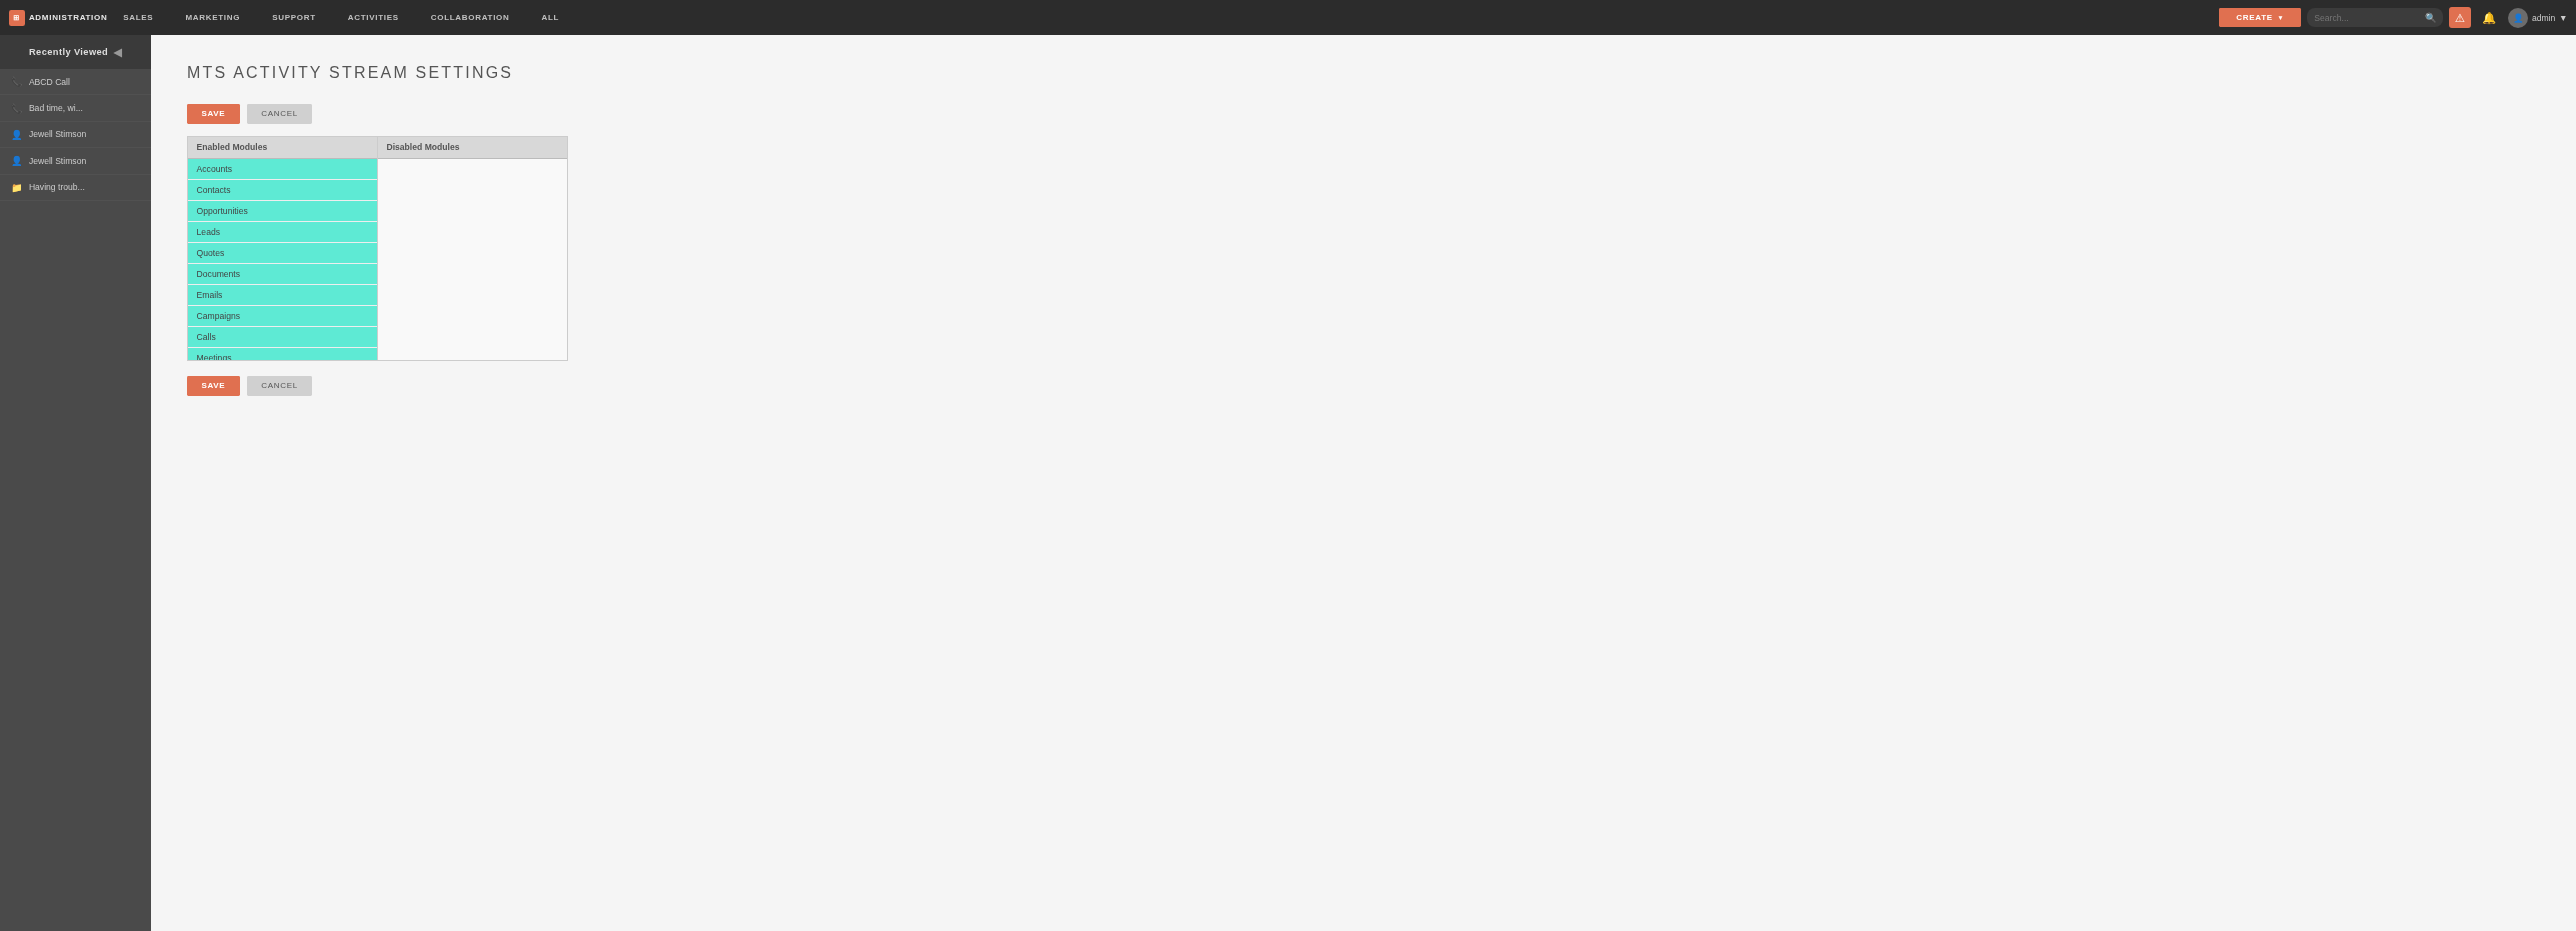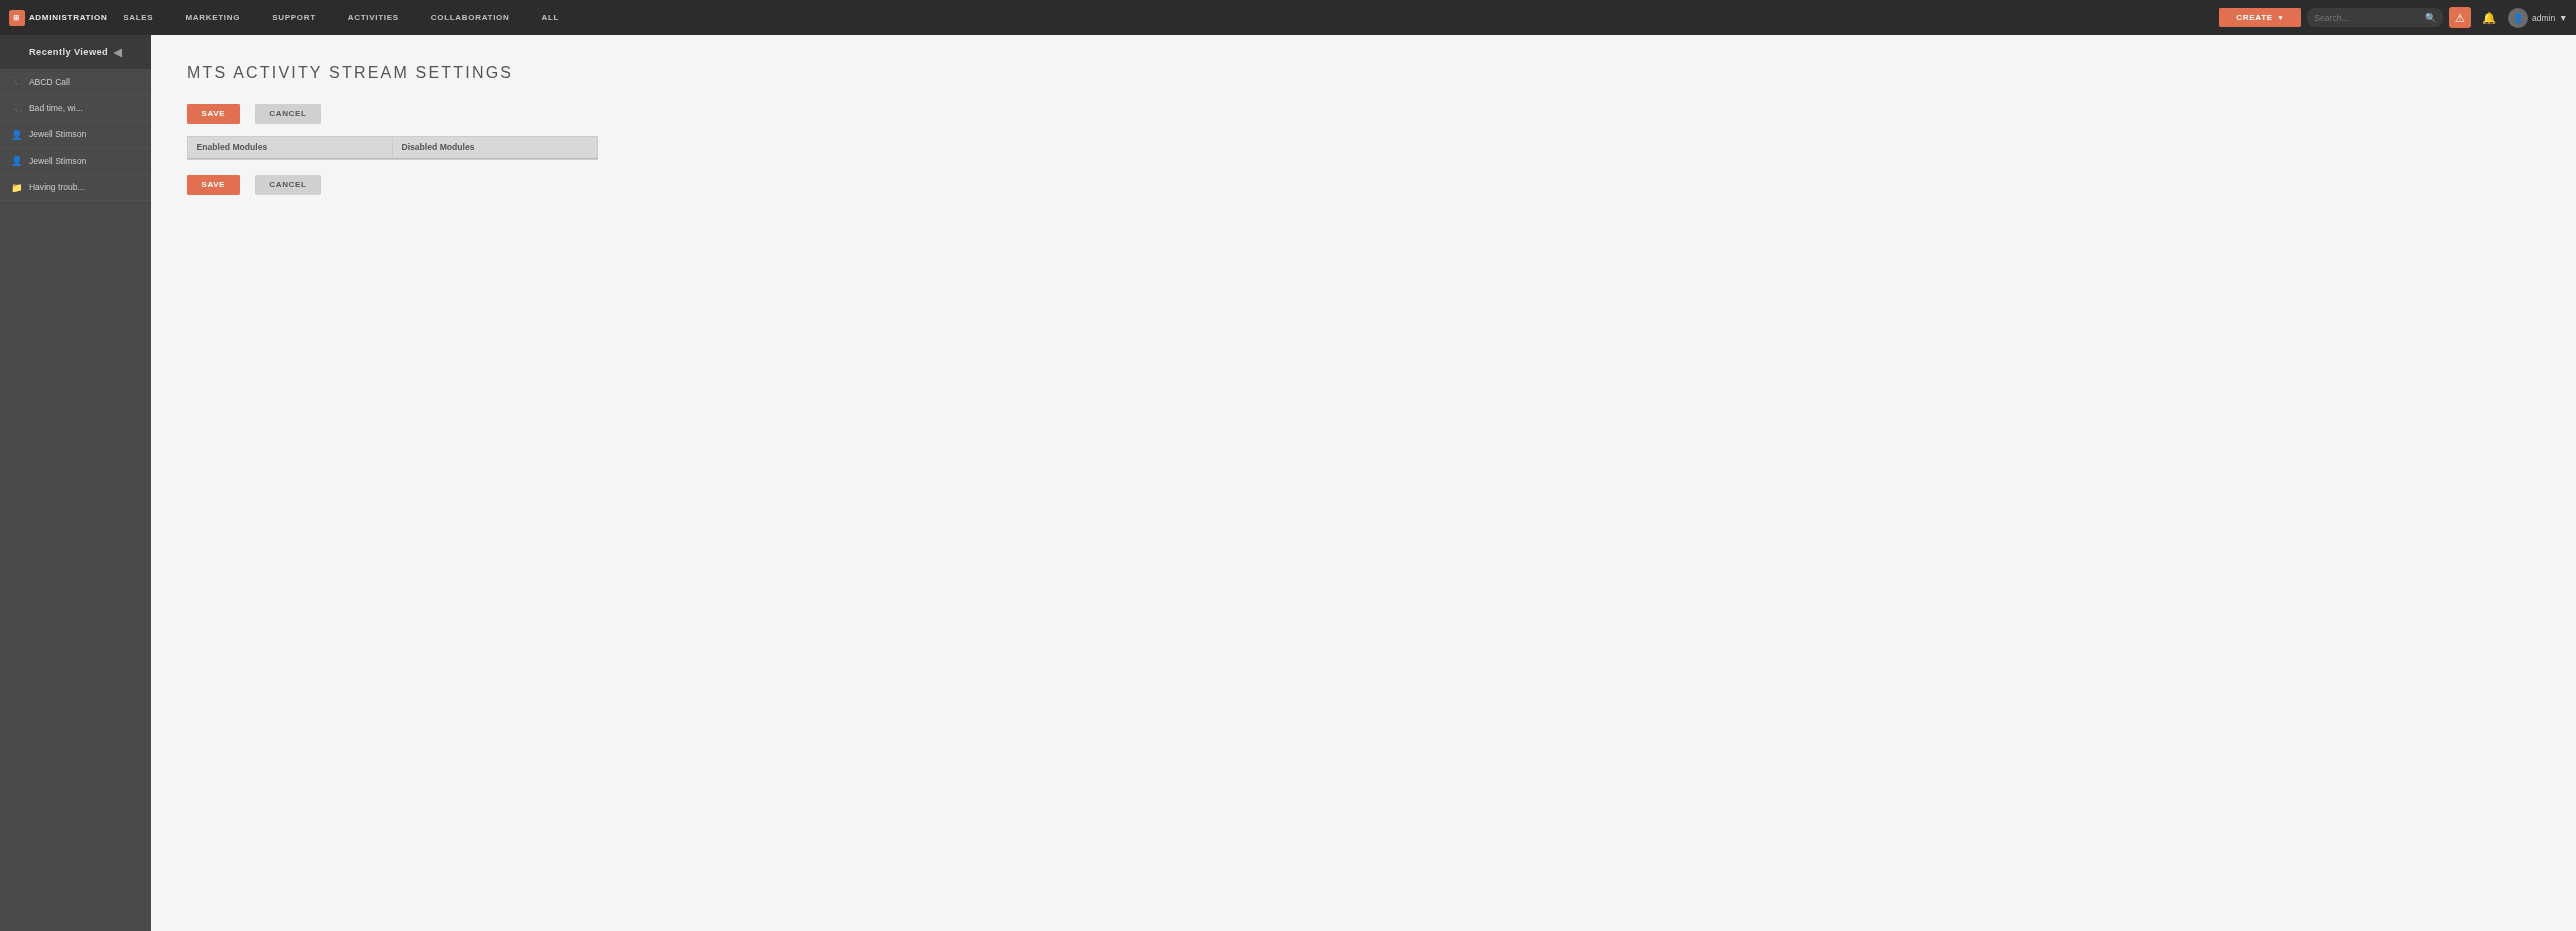--- a/index.html
+++ b/index.html
@@ -202,40 +202,40 @@
       cursor: pointer;
       border-radius: 1.4px;
       text-transform: uppercase;
     }
     .btn-cancel {
       background: #d0d0d0;
       color: #555;
       border: none;
       padding: 5.8px 14.4px;
       font-size: 8px;
-      font-weight: bold;
+      font-weight: normal;
       letter-spacing: 0.7px;
       cursor: pointer;
       border-radius: 1.4px;
       text-transform: uppercase;
-      margin-left: 15px;
+      margin-left: 7px;
     }
 
     .btn-group {
       display: flex;
       gap: 0;
       margin-bottom: 11.5px;
     }
 
     
     .modules-panel {
       display: flex;
       border: 0.7px solid #ccc;
       background: #5eead4;
-      width: 411px;
+      width: 381px;
       margin-bottom: 14.4px;
     }
     .modules-col {
       flex: 1;
       display: flex;
       flex-direction: column;
     }
     .modules-col-header {
       background: #d8d8d8;
       padding: 5.8px 8.6px;
@@ -369,20 +369,32 @@
 
     <div class="btn-group">
       <button class="btn-save">SAVE</button>
       <button class="btn-cancel">CANCEL</button>
     </div>
 
     <div class="modules-panel">
 
       <div class="modules-col">
         <div class="modules-col-header">Enabled Modules</div>
+        <div class="modules-list" id="enabled-list">
+        <div class="module-item">Accounts</div>
+            <div class="module-item">Contacts</div>
+            <div class="module-item">Opportunities</div>
+            <div class="module-item">Leads</div>
+            <div class="module-item">Quotes</div>
+            <div class="module-item">Documents</div>
+            <div class="module-item">Emails</div>
+            <div class="module-item">Campaigns</div>
+            <div class="module-item">Calls</div>
+            <div class="module-item">Meetings</div>
+          </div>
       </div>
       <div class="col-divider"></div>
 
       <div class="modules-col disabled-col">
         <div class="modules-col-header">Disabled Modules</div>
       </div>
     </div>
 
     <div class="btn-group">
       <button class="btn-save">SAVE</button>

